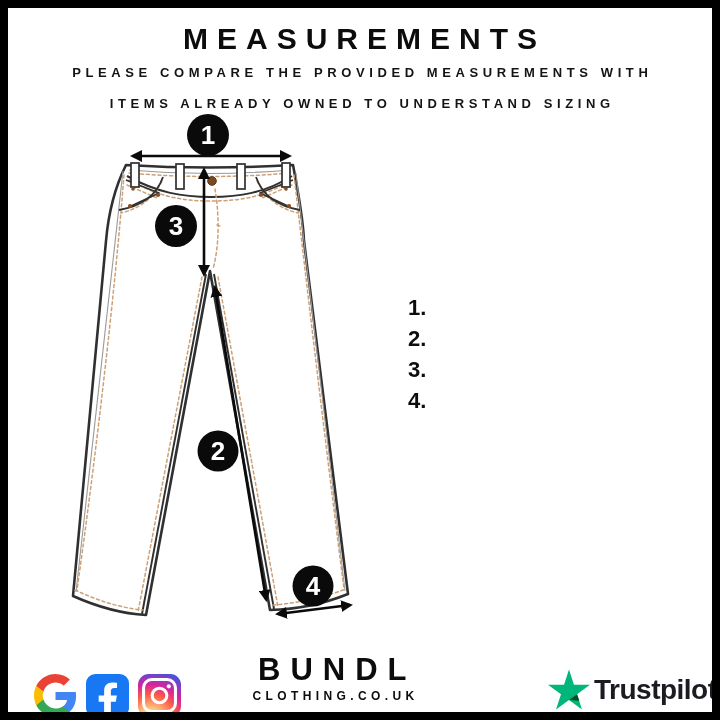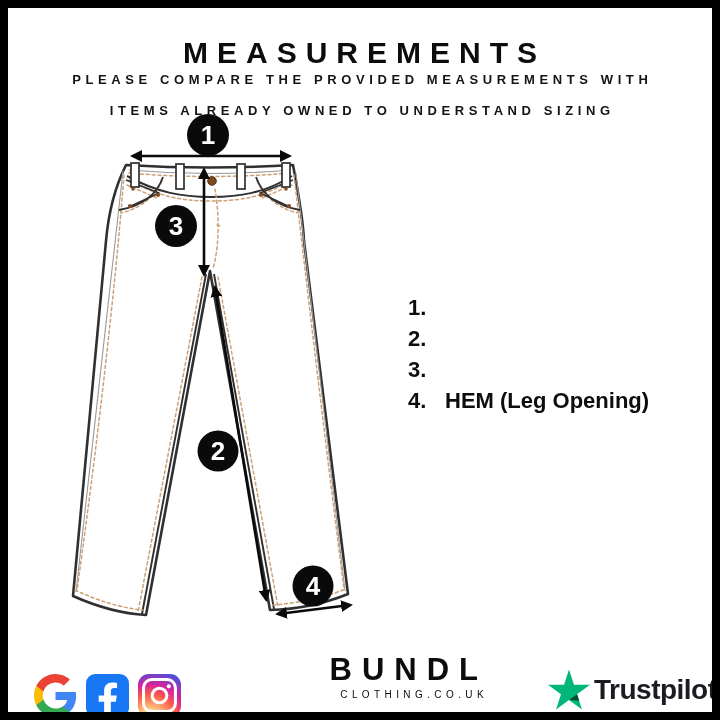--- a/index.html
+++ b/index.html
@@ -3,37 +3,37 @@
 <meta charset="utf-8">
 <style>
   html,body{margin:0;padding:0;background:#cfcfcf;}
   *{box-sizing:border-box;}
   .canvas{
     position:relative;width:720px;height:720px;background:#fff;
     border:8px solid #000;overflow:hidden;
     font-family:"Liberation Sans",sans-serif;color:#111;
   }
   
-  .header{position:absolute;top:28px;left:0;width:100%;text-align:center;}
+  .header{position:absolute;top:14px;left:0;width:100%;text-align:center;}
   .title{font-size:30px;font-weight:800;letter-spacing:9px;text-indent:9px;color:#0c0c0c;}
   .subtitle{font-size:13px;font-weight:700;letter-spacing:4.6px;text-indent:4.6px;
-    line-height:19px;color:#141414;}
+    line-height:19px;margin-top:7px;color:#141414;}
   
   .jeans{position:absolute;left:55px;top:105px;width:340px;height:520px;}
   
   .legend{position:absolute;left:400px;top:284px;}
   .legend-row{display:flex;height:31px;align-items:center;
     font-size:22px;font-weight:700;color:#0d0d0d;}
   .legend-num{width:37px;}
   
   .social{position:absolute;left:26px;top:666px;display:flex;gap:9px;align-items:center;}
   .social svg{display:block;}
-  .brand{position:absolute;left:240px;top:646px;width:240px;text-align:right;}
+  .brand{position:absolute;left:240px;top:646px;width:240px;text-align:left;}
   .brand-name{font-size:31px;font-weight:800;letter-spacing:10px;text-indent:10px;color:#0c0c0c;line-height:32px;}
-  .brand-domain{font-size:10px;font-weight:400;letter-spacing:4.4px;text-indent:4.4px;color:#0c0c0c;margin-top:3px;}
+  .brand-domain{font-size:12px;font-weight:700;letter-spacing:4.4px;text-indent:4.4px;color:#0c0c0c;margin-top:3px;}
   .trustpilot{position:absolute;left:540px;top:661px;display:flex;align-items:center;}
   .trustpilot-label{font-size:28px;font-weight:600;letter-spacing:-0.5px;color:#1b1b21;margin-left:4px;}
 </style>
 </head>
 <body>
 
 <div class="canvas">
 
   <div class="header">
     <div class="title">MEASUREMENTS</div>
@@ -124,21 +124,20 @@
       <span class="legend-num">1.</span>
     </div>
     <div class="legend-row">
       <span class="legend-num">2.</span>
     </div>
     <div class="legend-row">
       <span class="legend-num">3.</span>
     </div>
     <div class="legend-row">
       <span class="legend-num">4.</span>
-      <span>HEM (Leg Opening)</span>
     </div>
   </div>
 
   <div class="social">
     <svg width="43" height="43" viewBox="0 0 24 24">
       <path fill="#4285F4" d="M23.49 12.27c0-.79-.07-1.54-.19-2.27H12v4.51h6.47c-.29 1.48-1.14 2.73-2.4 3.58v3h3.86c2.26-2.09 3.56-5.17 3.56-8.82z"></path>
       <path fill="#34A853" d="M12 24c3.24 0 5.95-1.08 7.93-2.91l-3.86-3c-1.08.72-2.45 1.16-4.07 1.16-3.13 0-5.78-2.11-6.73-4.96H1.29v3.09C3.26 21.3 7.31 24 12 24z"></path>
       <path fill="#FBBC05" d="M5.27 14.29c-.25-.72-.38-1.49-.38-2.29s.14-1.57.38-2.29V6.62H1.29C.47 8.24 0 10.06 0 12s.47 3.76 1.29 5.38l3.98-3.09z"></path>
       <path fill="#EA4335" d="M12 4.75c1.77 0 3.35.61 4.6 1.8l3.42-3.42C17.95 1.19 15.24 0 12 0 7.31 0 3.26 2.7 1.29 6.62l3.98 3.09c.95-2.85 3.6-4.96 6.73-4.96z"></path>
     </svg>

